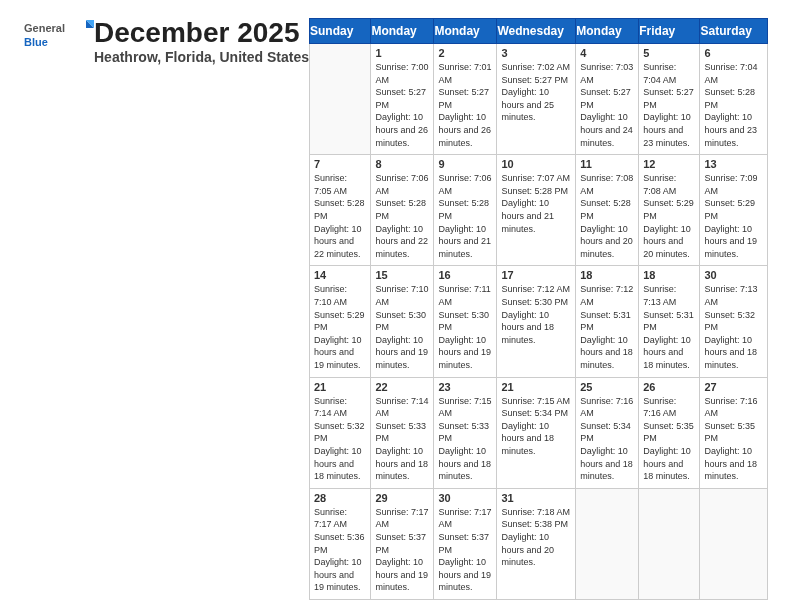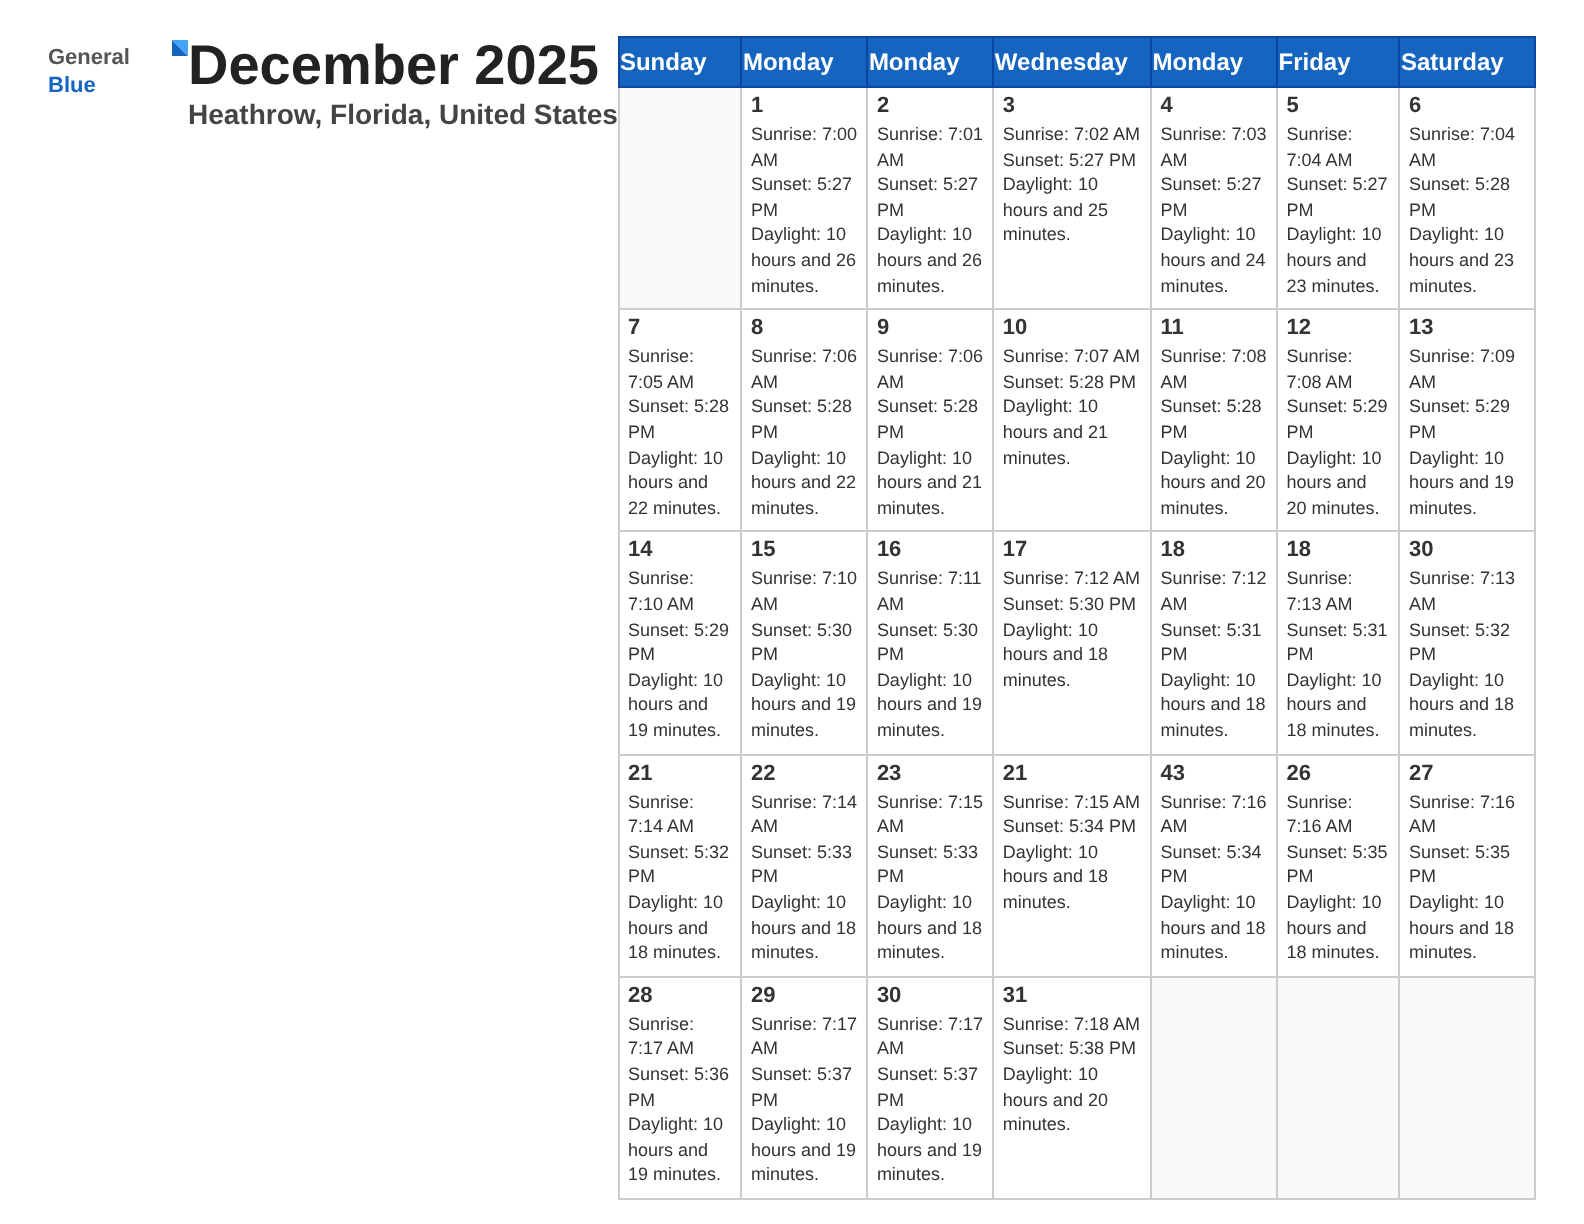--- a/index.html
+++ b/index.html
@@ -211,21 +211,21 @@
           </td>
           <td>
             <span class="day-num">23</span>
             <div class="day-info">Sunrise: 7:15 AM<br>Sunset: 5:33 PM<br>Daylight: 10 hours and 18 minutes.</div>
           </td>
           <td>
             <span class="day-num">21</span>
             <div class="day-info">Sunrise: 7:15 AM<br>Sunset: 5:34 PM<br>Daylight: 10 hours and 18 minutes.</div>
           </td>
           <td>
-            <span class="day-num">43</span>
+            <span class="day-num">25</span>
             <div class="day-info">Sunrise: 7:16 AM<br>Sunset: 5:34 PM<br>Daylight: 10 hours and 18 minutes.</div>
           </td>
           <td>
             <span class="day-num">26</span>
             <div class="day-info">Sunrise: 7:16 AM<br>Sunset: 5:35 PM<br>Daylight: 10 hours and 18 minutes.</div>
           </td>
           <td>
             <span class="day-num">27</span>
             <div class="day-info">Sunrise: 7:16 AM<br>Sunset: 5:35 PM<br>Daylight: 10 hours and 18 minutes.</div>
           </td>

